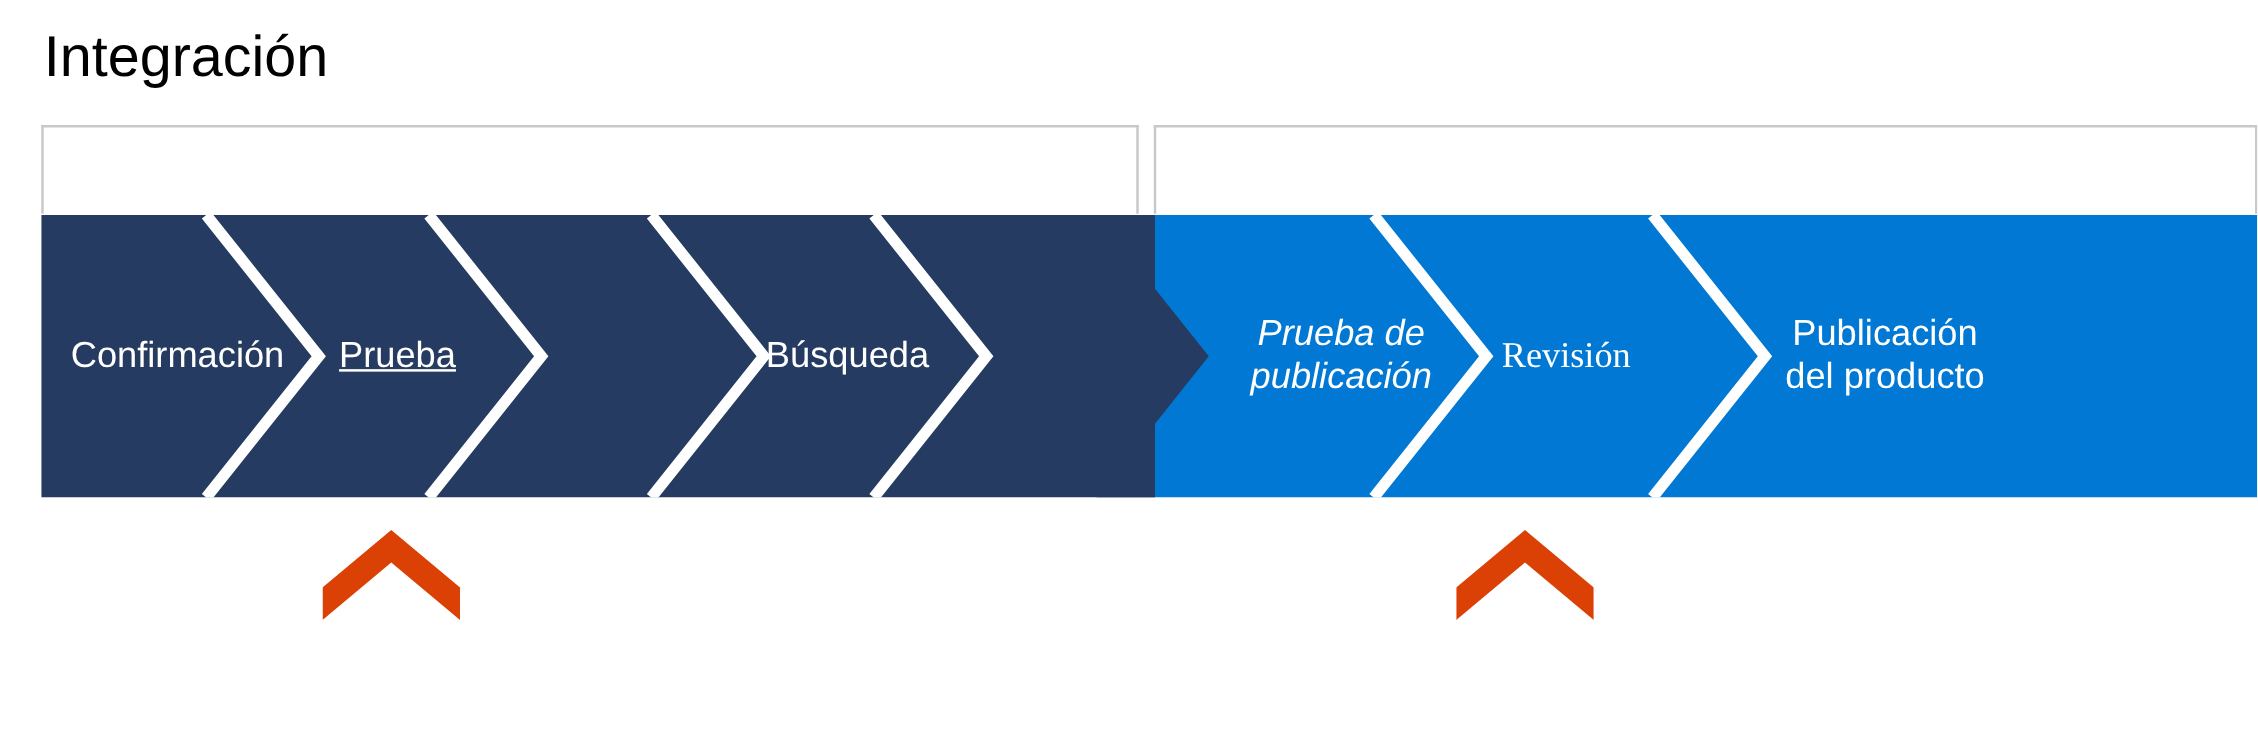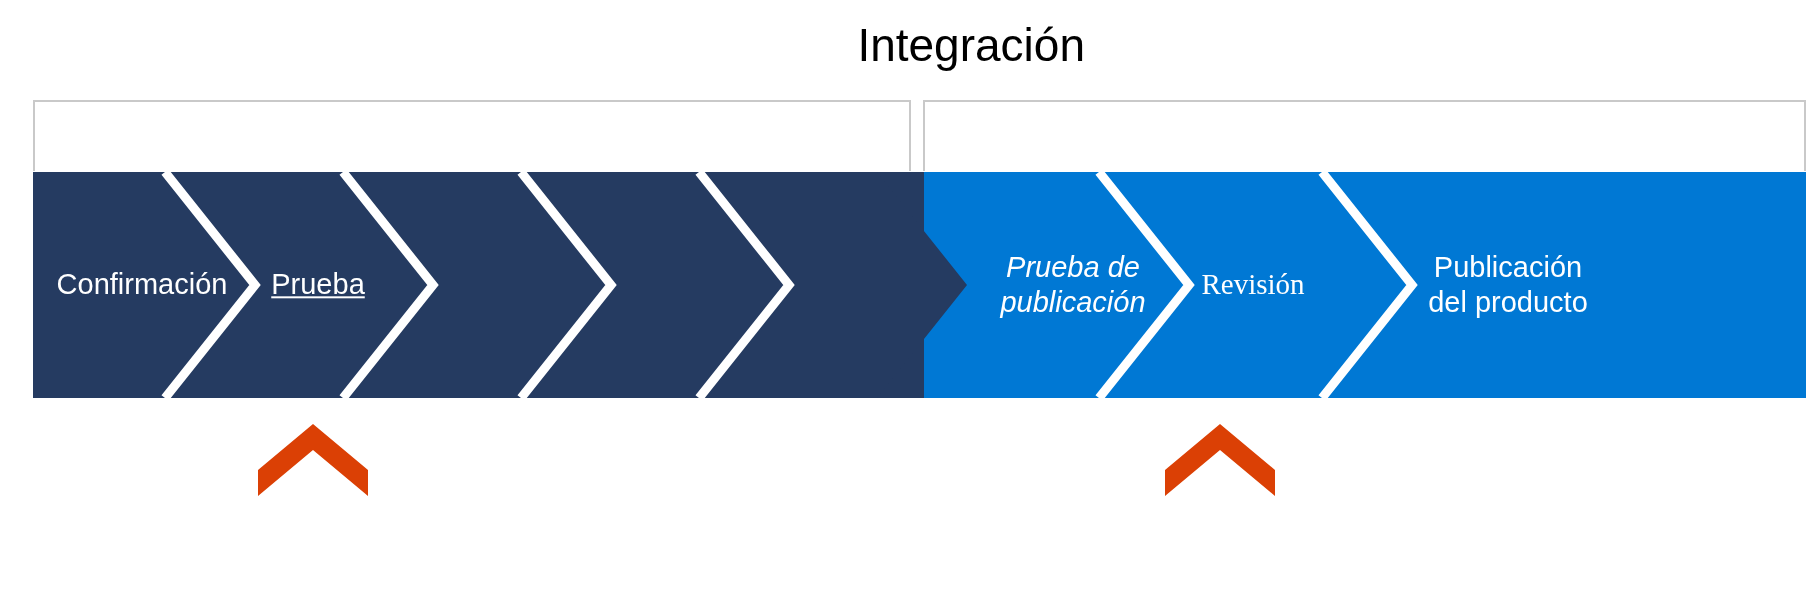--- a/index.html
+++ b/index.html
@@ -16,21 +16,21 @@
     width: 1806px;
     height: 592px;
     background: #ffffff;
     overflow: hidden;
   }
 
   
   .phase-title {
     position: absolute;
     top: 20px;
-    text-align: right;
+    text-align: left;
     font-size: 46px;
     font-weight: 400;
     color: #000000;
     line-height: 1.1;
     white-space: nowrap;
   }
   #phase-title-0 { left: 35px;   width: 1050px; }
   #phase-title-1 { left: 1065px; width: 740px;  }
 
   
@@ -104,20 +104,21 @@
       <path d="M 844 0 L 934 113 L 844 226 L 891 226 L 891 0 Z" fill="#253B61"></path>
 
       <g fill="none" stroke="#ffffff" stroke-width="9" stroke-linejoin="miter">
         <path d="M 1066 0 L 1156 113 L 1066 226"></path>
         <path d="M 1289 0 L 1379 113 L 1289 226"></path>
       </g>
     </svg>
 
     <div class="step-label" style="left:109px;  top:113px;">Confirmación</div>
     <div class="step-label" style="left:285px;  top:113px;text-decoration:underline;">Prueba</div>
+    <div class="step-label" style="left:645px;  top:113px;">Búsqueda</div>
     <div class="step-label" style="left:1040px; top:113px;font-style:italic;">Prueba de
 publicación</div>
     <div class="step-label" style="left:1220px; top:113px;font-family:Liberation Serif, serif;">Revisión</div>
     <div class="step-label" style="left:1475px; top:113px;">Publicación
 del producto</div>
   </div>
 
   <div class="marker" id="marker-0">
     <svg viewBox="0 0 110 72" preserveAspectRatio="none">
       <path d="M 55 0 L 110 46 L 110 72 L 55 26 L 0 72 L 0 46 Z" fill="#DB4005"></path>

